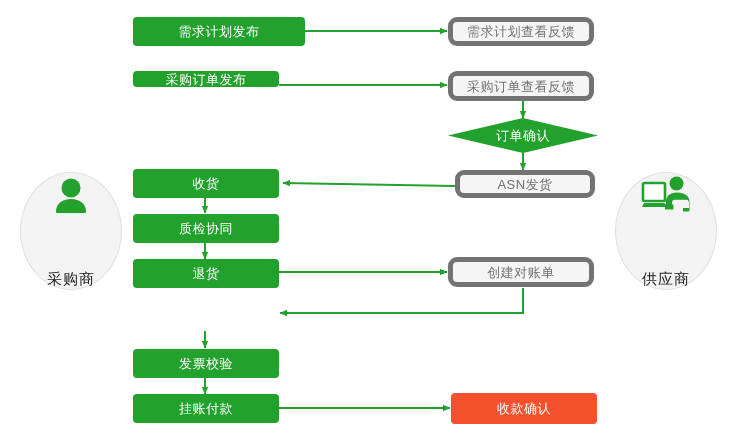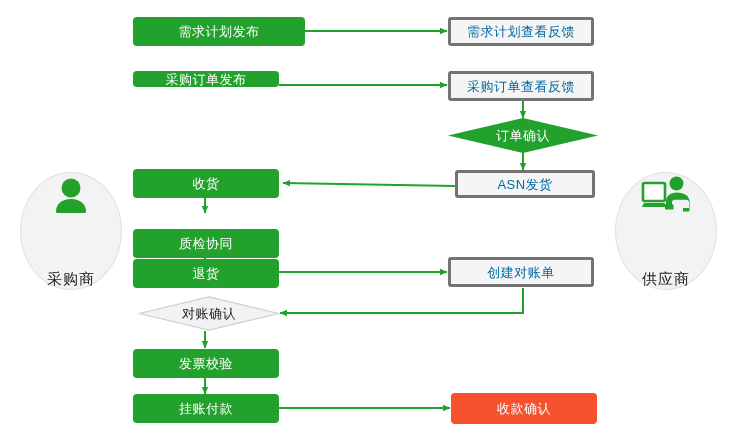--- a/index.html
+++ b/index.html
@@ -35,23 +35,23 @@
     color: #ffffff;
     border-radius: 4px;
   }
   .node.red {
     background: #f4512c;
     color: #ffffff;
     border-radius: 4px;
   }
   .node.plain {
     background: #f5f5f5;
-    color: #0369a1;
-    border: 3px solid #737373;
-    border-radius: 3px;
+    color: #737373;
+    border: 5px solid #737373;
+    border-radius: 9px;
   }
   
   .diamond {
     position: absolute;
     z-index: 3;
   }
   .diamond .dlabel {
     position: absolute;
     left: 0; top: 0; right: 0; bottom: 0;
     display: flex;
@@ -182,32 +182,26 @@
     <svg width="150" height="35" viewBox="0 0 150 35">
       <polygon points="75,0 150,17.5 75,35 0,17.5" fill="#22a12c"></polygon>
     </svg>
     <span class="dlabel">订单确认</span>
   </div>
 
   <div class="node plain" style="left:455px; top:170px; width:140px; height:28px;">ASN发货</div>
 
   <div class="node green" style="left:133px; top:169px; width:146px; height:29px;">收货</div>
 
-  <div class="node green" style="left:133px; top:214px; width:146px; height:29px;margin-top:15px;">质检协同</div>
+  <div class="node green" style="left:133px; top:214px; width:146px; height:29px;">质检协同</div>
 
   <div class="node green" style="left:133px; top:259px; width:146px; height:29px;">退货</div>
 
   <div class="node plain" style="left:448px; top:257px; width:146px; height:30px;">创建对账单</div>
 
-  <div class="diamond plain" style="left:138px; top:296px; width:142px; height:35px;">
-    <svg width="142" height="35" viewBox="0 0 142 35">
-      <polygon points="71,0.8 141,17.5 71,34.2 1,17.5" fill="#f2f2f2" stroke="#cfcfcf" stroke-width="1.2"></polygon>
-    </svg>
-    <span class="dlabel">对账确认</span>
-  </div>
 
   <div class="node green" style="left:133px; top:349px; width:146px; height:29px;">发票校验</div>
 
   <div class="node green" style="left:133px; top:394px; width:146px; height:29px;">挂账付款</div>
 
   <div class="node red" style="left:451px; top:393px; width:146px; height:31px;text-align:center;">收款确认</div>
 
 </div>
 
 </body></html>

